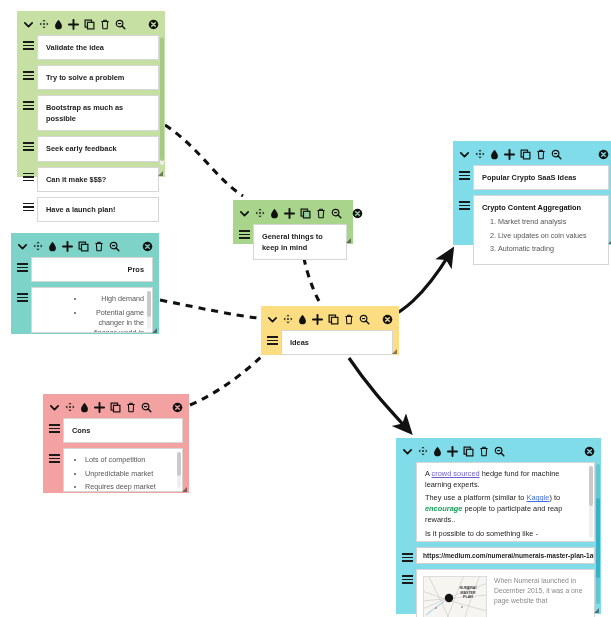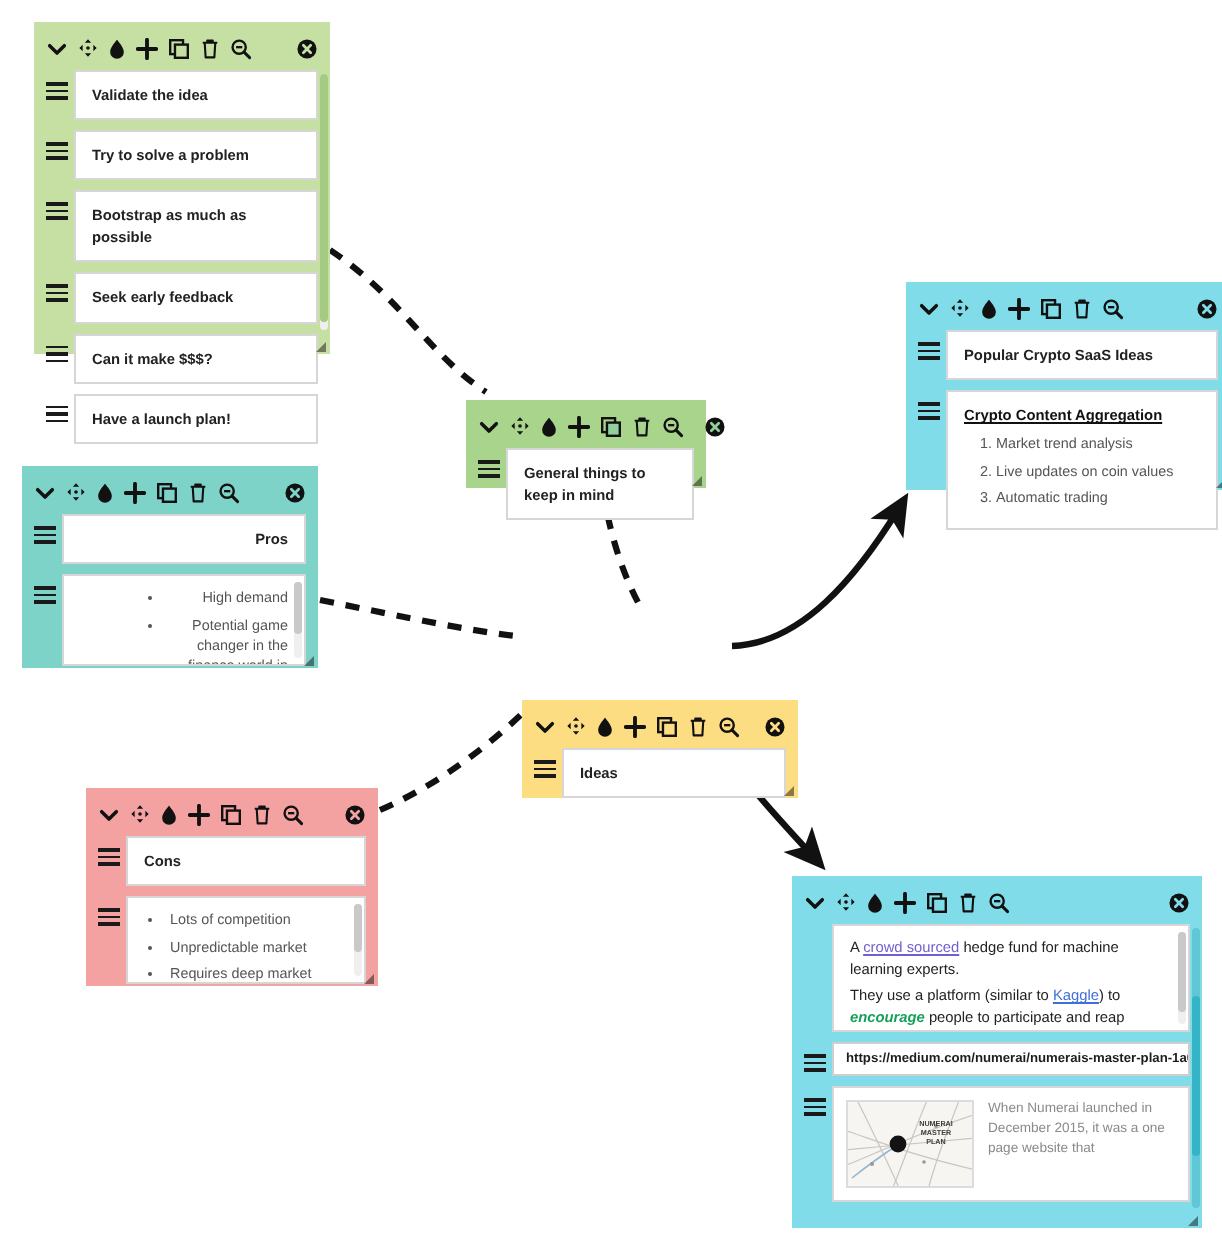--- a/index.html
+++ b/index.html
@@ -28,40 +28,40 @@
     width:11px;min-width:11px;padding-top:6px;display:flex;flex-direction:column;
     gap:2px;cursor:move;
   }
   .grip i{display:block;height:1.5px;background:#1a1a1a;width:11px;}
   .note{
     flex:1 1 auto;background:#ffffff;border:1px solid #d6d6d6;box-sizing:border-box;
     padding:6px 8px;font-size:7.4px;line-height:1.5;color:#222;
     overflow:hidden;position:relative;
   }
   .note.bold{font-weight:bold;}
-  .note .hd{font-weight:bold;font-size:7.4px;color:#111;margin:0 0 4px 0;text-decoration:underline;}
+  .note .hd{font-weight:bold;font-size:7.4px;color:#111;margin:0 0 4px 0;}
   .note ul{margin:0;padding-left:13px;}
   .note ol{margin:0;padding-left:16px;}
   .note li{margin:0 0 3px 0;color:#555;font-size:7.2px;line-height:1.45;}
   .note p{margin:0 0 2px 0;}
   .scroll-tr{
     position:absolute;right:1.5px;top:3px;bottom:3px;width:4px;background:#efefef;border-radius:2px;
   }
   .scroll-th{position:absolute;right:1.5px;top:3px;width:4px;border-radius:2px;background:#c9c9c9;}
   .resize{
     position:absolute;right:2px;bottom:1px;width:0;height:0;
     border-left:5px solid transparent;border-bottom:5px solid rgba(0,0,0,.45);
   }
 
   
   .c-green{background:#c6e0a4;}
   .c-green2{background:#a9d48c;}
   .c-cyan{background:#7fdce8;}
   .c-teal{background:#7dd3c8;text-align:right;}
-  .c-yellow{background:#fcdd82;margin-top:44px;}
+  .c-yellow{background:#fcdd82;}
   .c-pink{background:#f3a2a1;}
 
   
   #card-checklist{left:17px;top:11px;width:148px;height:166px;}
   #card-general{left:233px;top:200px;width:120px;height:44px;}
   #card-crypto{left:453px;top:141px;width:162px;height:104px;}
   #card-pros{left:11px;top:233px;width:148px;height:101px;}
   #card-ideas{left:261px;top:306px;width:138px;height:49px;}
   #card-cons{left:43px;top:394px;width:146px;height:99px;}
   #card-numerai{left:396px;top:438px;width:205px;height:176px;}
@@ -621,21 +621,21 @@
           </svg>
         </span>
     </div>
     <div class="rows">
       <div class="row">
         <span class="grip" style="visibility:hidden;">
             <i></i>
             <i></i>
             <i></i>
           </span>
-        <div class="note" style="height:54px;padding:5px 8px;">
+        <div class="note" style="height:80px;padding:5px 8px;">
           <p><span>A </span><span class="link-purple">crowd sourced</span><span> hedge fund for machine learning experts.</span></p>
           <p><span>They use a platform (similar to </span><span class="link-ext">Kaggle</span><span>) to </span><span class="em-green">encourage</span><span> people to participate and reap rewards..</span></p>
           <p>Is it possible to do something like -</p>
 
           <div class="scroll-tr"></div>
           <div class="scroll-th" style="height:40px;"></div>
         </div>
       </div>
       <div class="row">
         <span class="grip">

